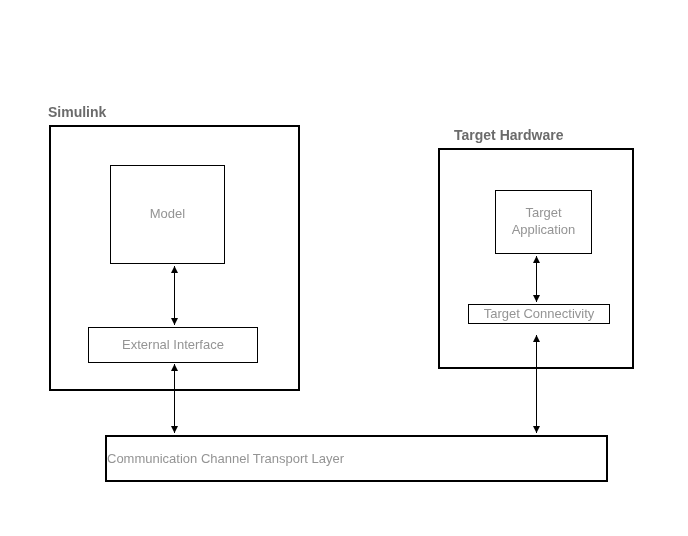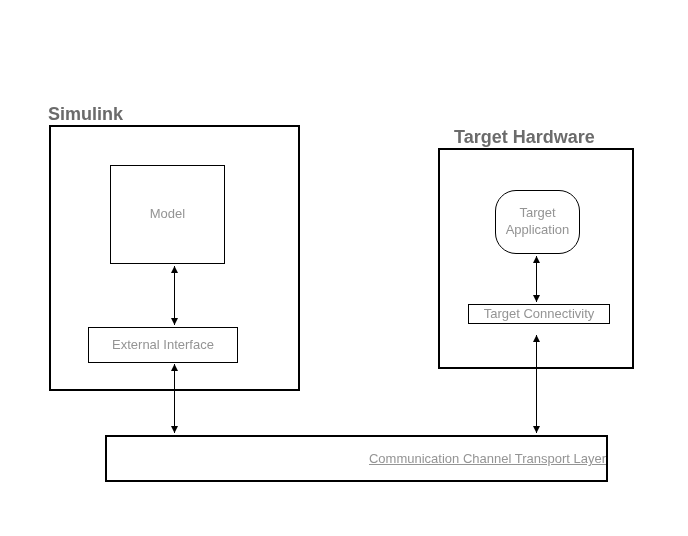--- a/index.html
+++ b/index.html
@@ -10,21 +10,21 @@
   #canvas {
     position: relative;
     width: 688px;
     height: 536px;
     background: #ffffff;
     font-family: "Liberation Sans", sans-serif;
     overflow: hidden;
   }
   .group-label {
     position: absolute;
-    font-size: 18px;
+    font-size: 14px;
     font-weight: bold;
     color: #6b6b6b;
     white-space: nowrap;
   }
   .container-box {
     position: absolute;
     border: 2px solid #000000;
     background: #ffffff;
     box-sizing: border-box;
   }
@@ -42,35 +42,34 @@
     line-height: 1.3;
     padding: 2px;
   }
   .bar-box {
     position: absolute;
     border: 2px solid #000000;
     background: #ffffff;
     box-sizing: border-box;
     display: flex;
     align-items: center;
-    justify-content: flex-end;
+    justify-content: flex-start;
     text-align: center;
     font-size: 13px;
     color: #949494;
-    text-decoration: underline;
   }
   
   #simulink-label        { left: 48px;  top: 104px; }
   #simulink-container    { left: 49px;  top: 125px; width: 251px; height: 266px; }
   #model-box             { left: 110px; top: 165px; width: 115px; height: 99px; }
-  #external-interface-box{ left: 88px;  top: 327px; width: 150px; height: 36px; }
+  #external-interface-box{ left: 88px;  top: 327px; width: 170px; height: 36px; }
 
   #target-hardware-label { left: 454px; top: 127px; }
   #target-hardware-container { left: 438px; top: 148px; width: 196px; height: 221px; }
-  #target-application-box{ left: 495px; top: 190px; width: 85px;  height: 64px; border-radius: 21px; }
+  #target-application-box{ left: 495px; top: 190px; width: 97px;  height: 64px; }
   #target-connectivity-box{ left: 468px; top: 304px; width: 142px; height: 20px; }
 
   #transport-layer-box   { left: 105px; top: 435px; width: 503px; height: 47px; }
 
   #arrow-overlay {
     position: absolute;
     left: 0; top: 0;
     width: 688px; height: 536px;
     pointer-events: none;
   }

